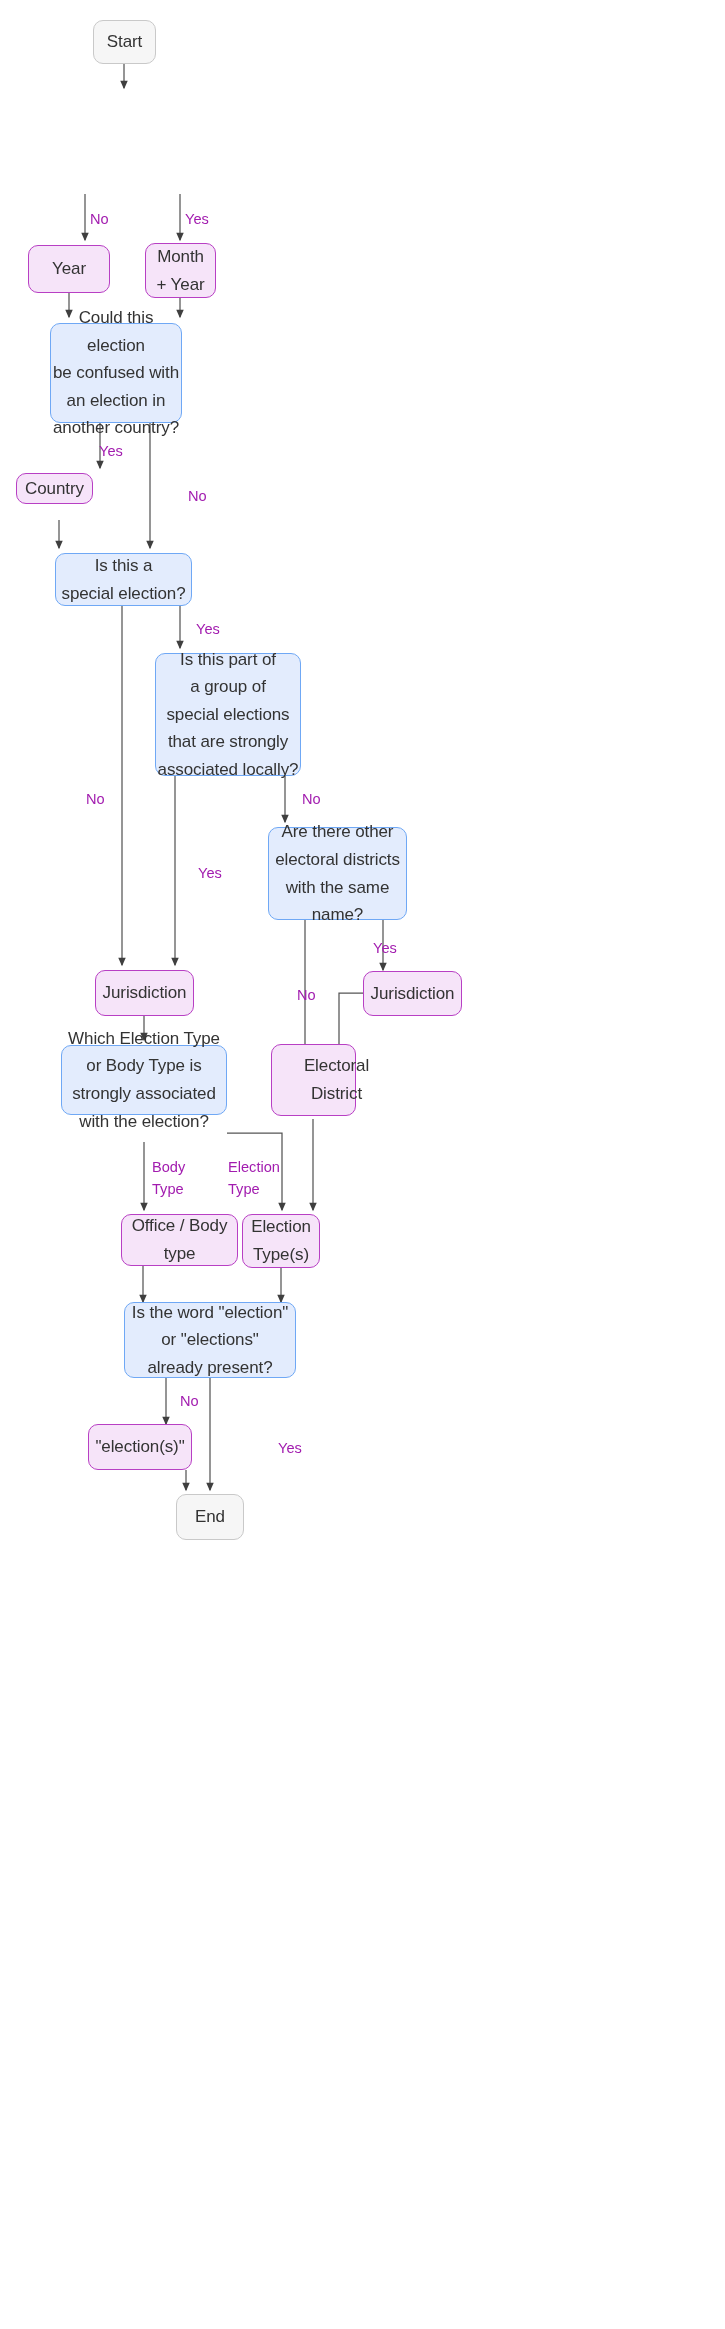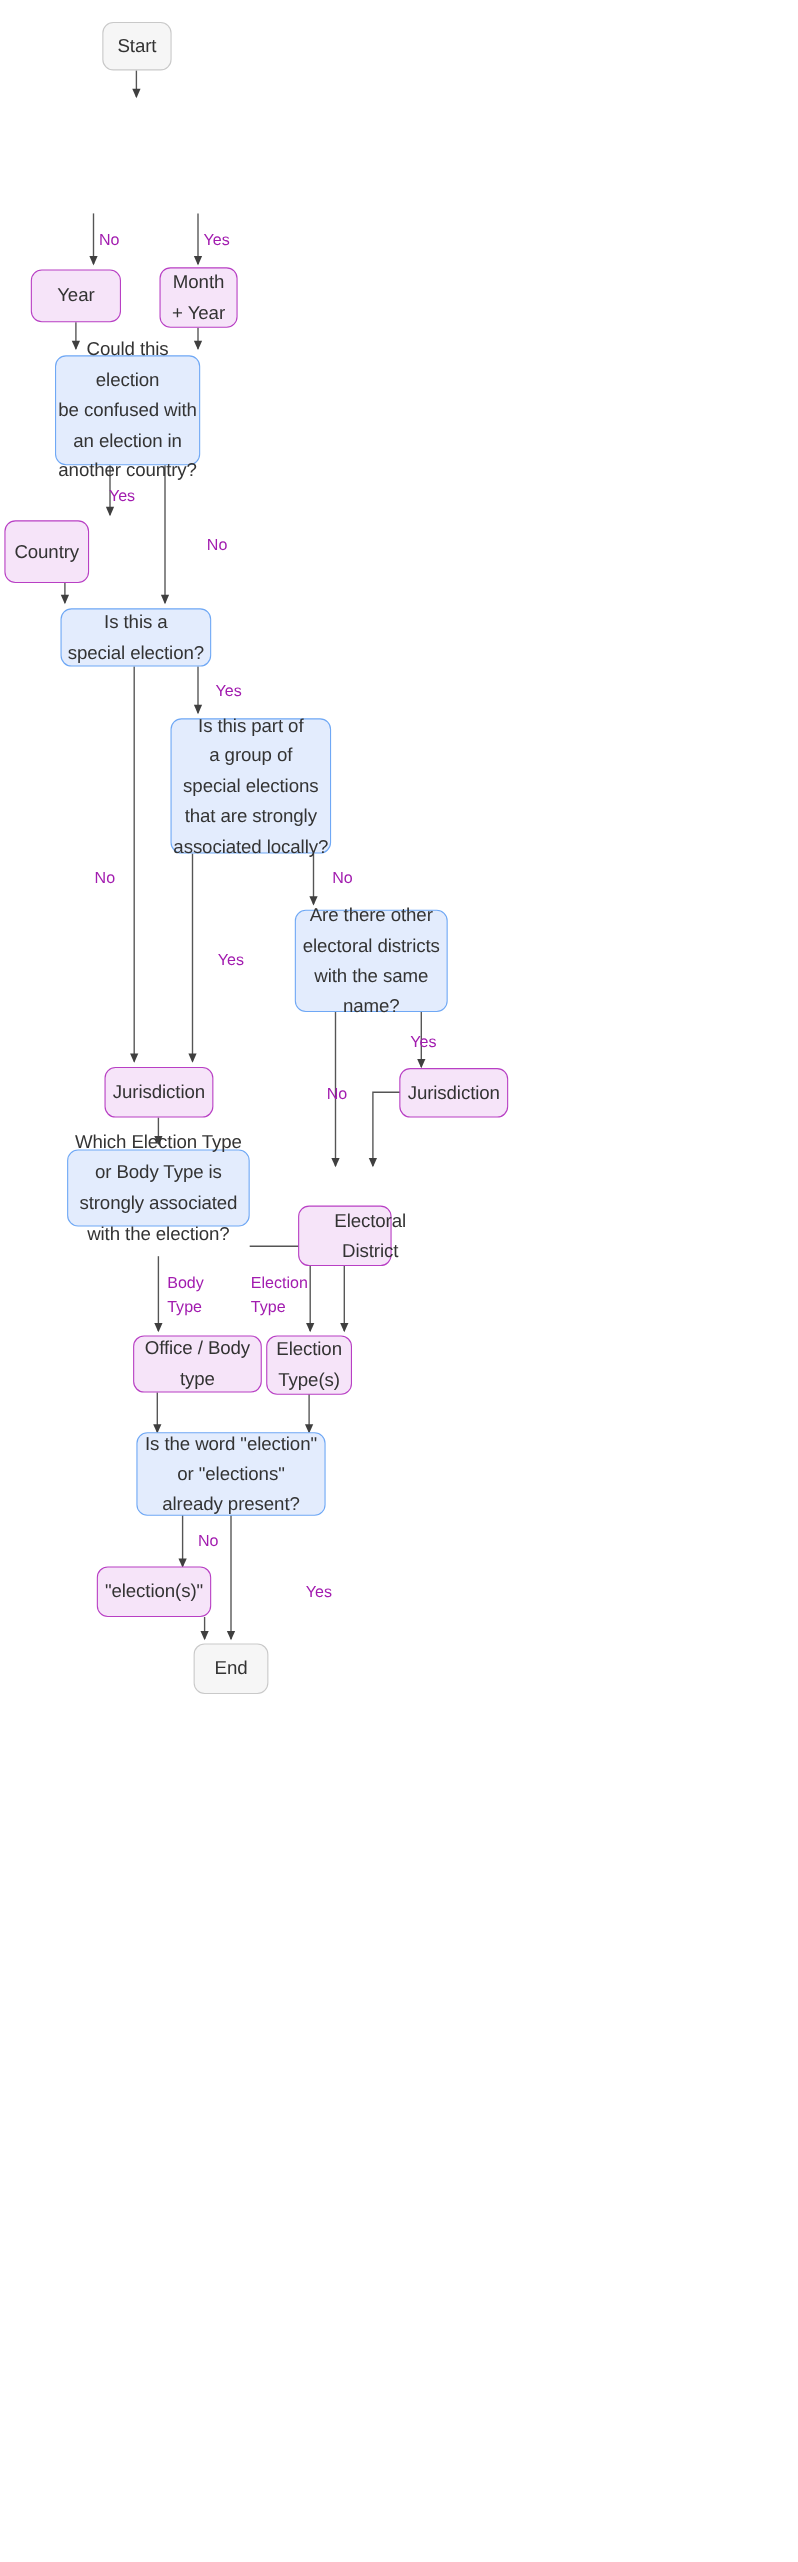--- a/index.html
+++ b/index.html
@@ -131,21 +131,21 @@
   <div class="node node-output" style="left:28px; top:245px; width:82px; height:48px;">Year</div>
 
   <div class="node node-output" style="left:145px; top:243px; width:71px; height:55px;">Month
 + Year</div>
 
   <div class="node node-decision" style="left:34px; top:323px; width:132px; height:100px;margin-left:16px;">Could this election
 be confused with
 an election in
 another country?</div>
 
-  <div class="node node-output" style="left:4px; top:473px; width:77px; height:57px;">Country</div>
+  <div class="node node-output" style="left:16px; top:473px; width:77px; height:31px;">Country</div>
 
   <div class="node node-decision" style="left:55px; top:553px; width:137px; height:53px;">Is this a
 special election?</div>
 
   <div class="node node-decision" style="left:268px; top:827px; width:139px; height:93px;">Are there other
 electoral districts
 with the same
 name?</div>
 
   <div class="node node-decision" style="left:155px; top:653px; width:146px; height:123px;">Is this part of
@@ -156,21 +156,21 @@
 
   <div class="node node-output" style="left:95px; top:970px; width:99px; height:46px;">Jurisdiction</div>
 
   <div class="node node-output" style="left:363px; top:971px; width:99px; height:45px;">Jurisdiction</div>
 
   <div class="node node-decision" style="left:61px; top:1045px; width:166px; height:70px;">Which Election Type
 or Body Type is
 strongly associated
 with the election?</div>
 
-  <div class="node node-output" style="left:271px; top:1096px; width:85px; height:55px;padding-left:46px;">Electoral
+  <div class="node node-output" style="left:271px; top:1044px; width:85px; height:72px;padding-left:46px;">Electoral
 District</div>
 
   <div class="node node-output" style="left:85px; top:1214px; width:117px; height:52px;margin-left:36px;">Office / Body
 type</div>
 
   <div class="node node-output" style="left:242px; top:1214px; width:78px; height:54px;">Election
 Type(s)</div>
 
   <div class="node node-decision" style="left:124px; top:1302px; width:172px; height:76px;">Is the word "election"
 or "elections"

